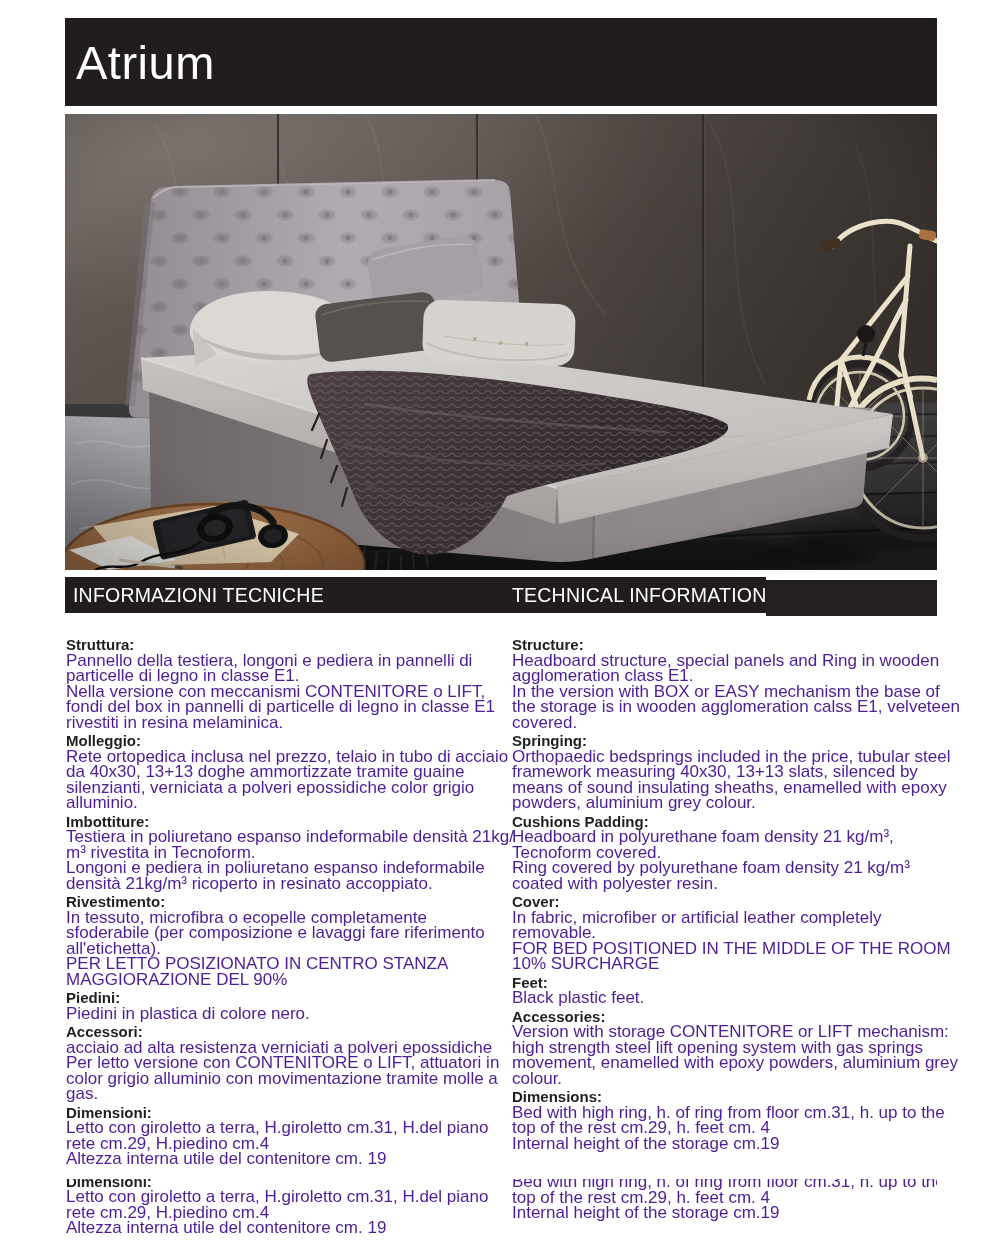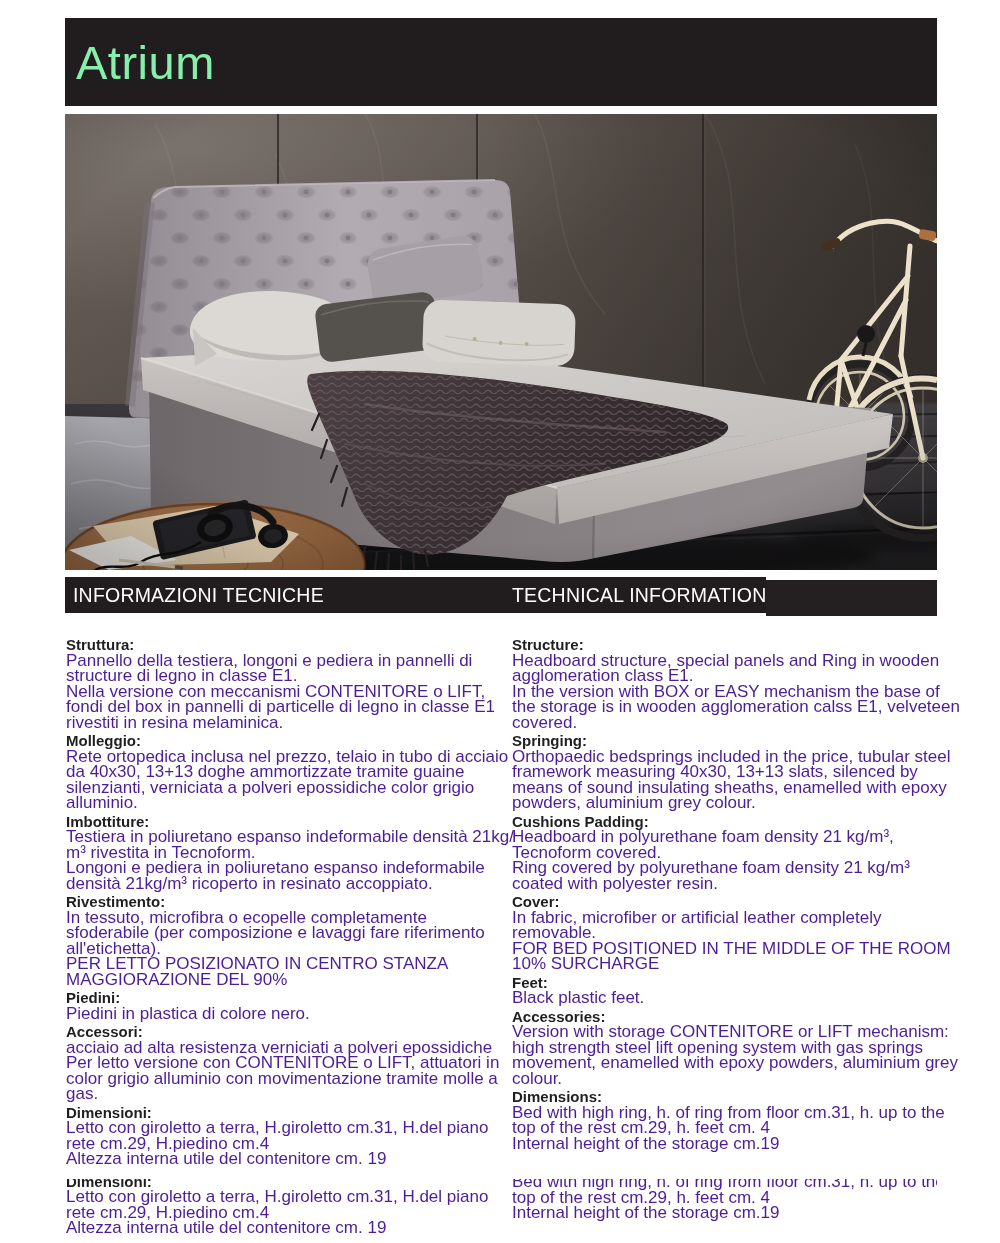--- a/index.html
+++ b/index.html
@@ -2,21 +2,21 @@
 <html><head>
 <meta charset="utf-8">
 <style>
   * { box-sizing: border-box; margin: 0; padding: 0; }
   html,body { background:#ffffff; }
   body { width:1000px; height:1243px; font-family:"Liberation Sans", sans-serif; position:relative; }
   .page { position:absolute; left:0; top:0; width:1000px; height:1243px; background:#fff; overflow:hidden; }
 
   .title-bar { position:absolute; left:65px; top:18px; width:872px; height:88px;
     background:#211d1e; display:flex; align-items:center; }
-  .product-title { color:#86efac; font-size:47px; font-weight:400; letter-spacing:.5px; padding-left:11px; }
+  .product-title { color:#ffffff; font-size:47px; font-weight:400; letter-spacing:.5px; padding-left:11px; }
 
   .photo { position:absolute; left:65px; top:114px; width:872px; height:456px; overflow:hidden; }
   .photo svg { display:block; width:100%; height:100%; }
 
   .section-bar { position:absolute; left:65px; top:577px; width:872px; height:41px; }
   .seg-main  { position:absolute; left:0;   top:0;  width:701px; height:36px; background:#211d1e; }
   .seg-right { position:absolute; left:701px; top:3px; width:171px; height:36px; background:#242021; }
   .bar-label { position:absolute; color:#ffffff; font-size:19.5px; font-weight:400; letter-spacing:.2px; top:7px; white-space:nowrap; }
   .bar-label.it { left:8px; }
   .bar-label.en { left:447px; }
@@ -330,21 +330,21 @@
     <div class="seg-right"></div>
     <span class="bar-label it">INFORMAZIONI TECNICHE</span>
     <span class="bar-label en">TECHNICAL INFORMATION</span>
   </div>
 
   <main class="columns">
     <section class="col col-it" id="col-it">
         <div class="spec-block">
           <h3 class="spec-title">Struttura:</h3>
           <div class="spec-line">Pannello della testiera, longoni e pediera in pannelli di</div>
-          <div class="spec-line">structure di legno in classe E1.</div>
+          <div class="spec-line">particelle di legno in classe E1.</div>
           <div class="spec-line">Nella versione con meccanismi CONTENITORE o LIFT,</div>
           <div class="spec-line">fondi del box in pannelli di particelle di legno in classe E1</div>
           <div class="spec-line">rivestiti in resina melaminica.</div>
         </div>
         <div class="spec-block">
           <h3 class="spec-title">Molleggio:</h3>
           <div class="spec-line">Rete ortopedica inclusa nel prezzo, telaio in tubo di acciaio</div>
           <div class="spec-line">da 40x30, 13+13 doghe ammortizzate tramite guaine</div>
           <div class="spec-line">silenzianti, verniciata a polveri epossidiche color grigio</div>
           <div class="spec-line">alluminio.</div>

